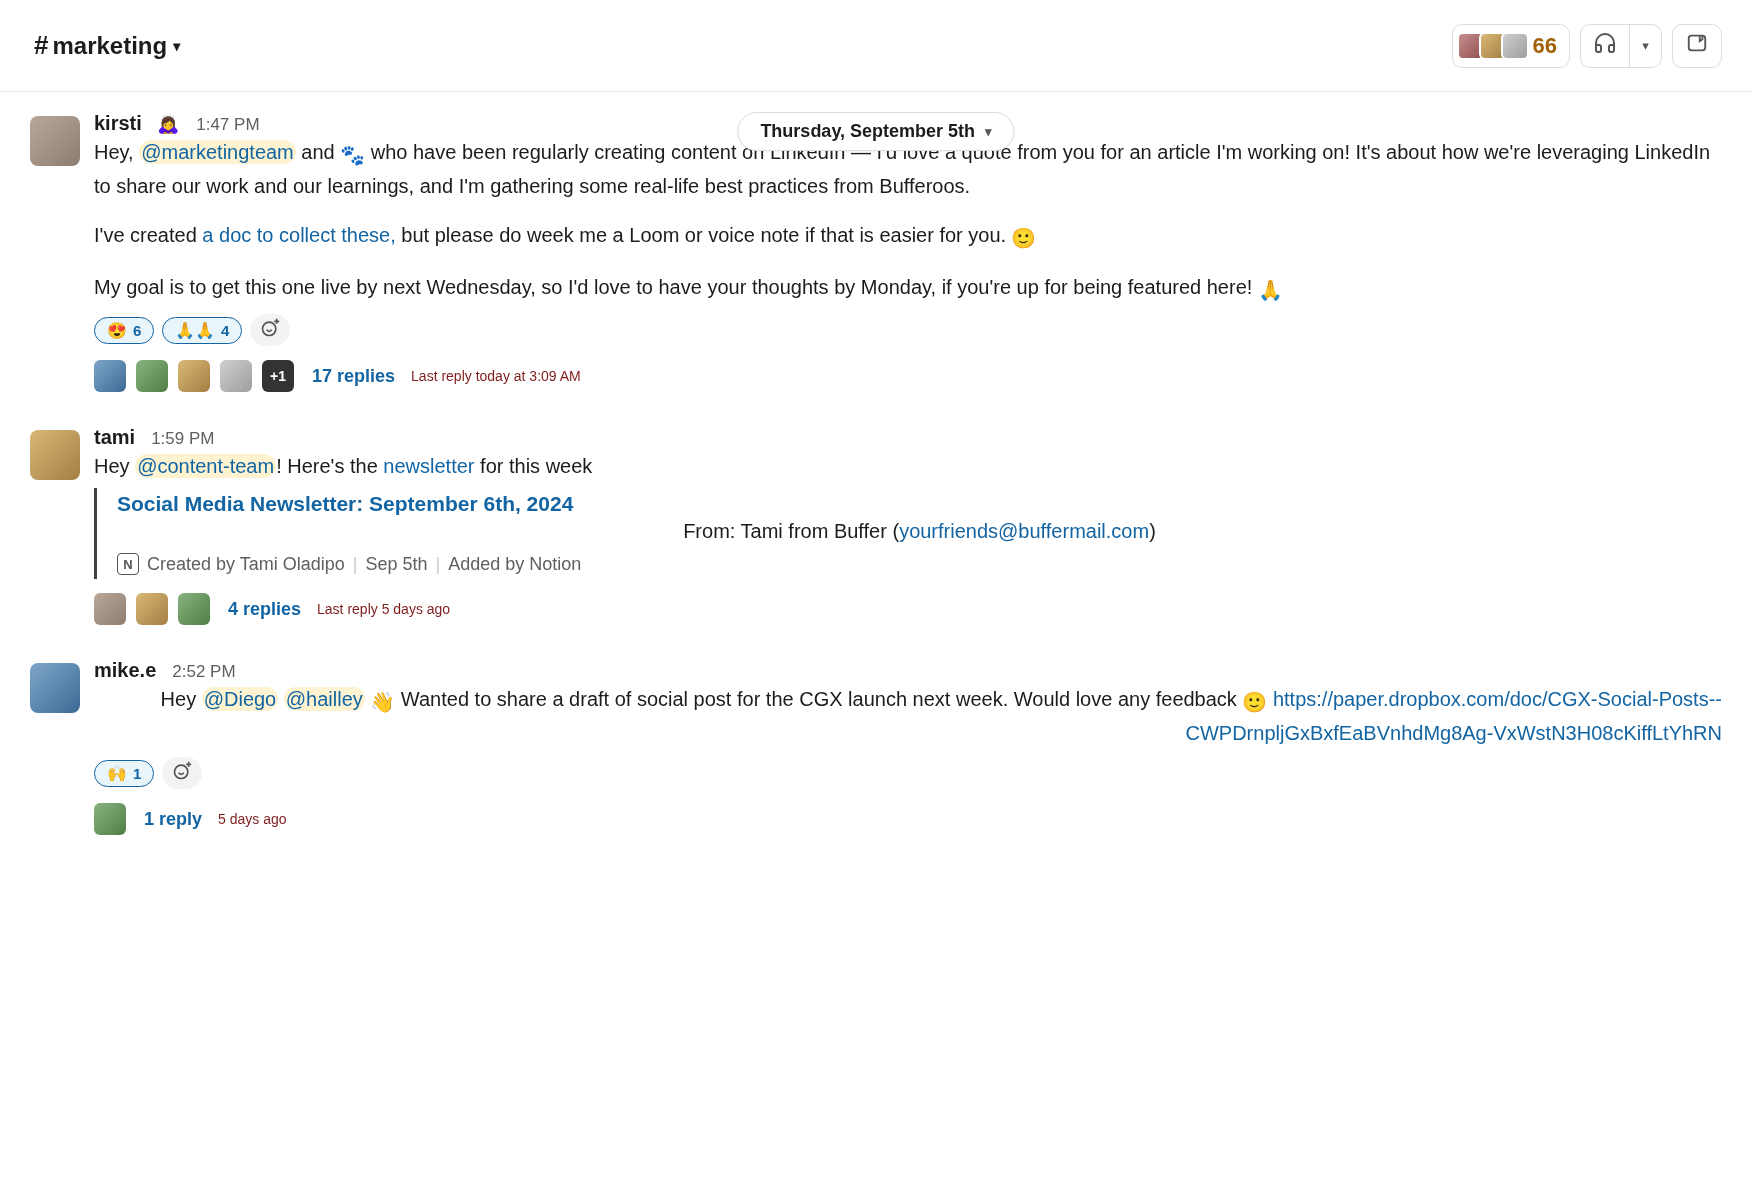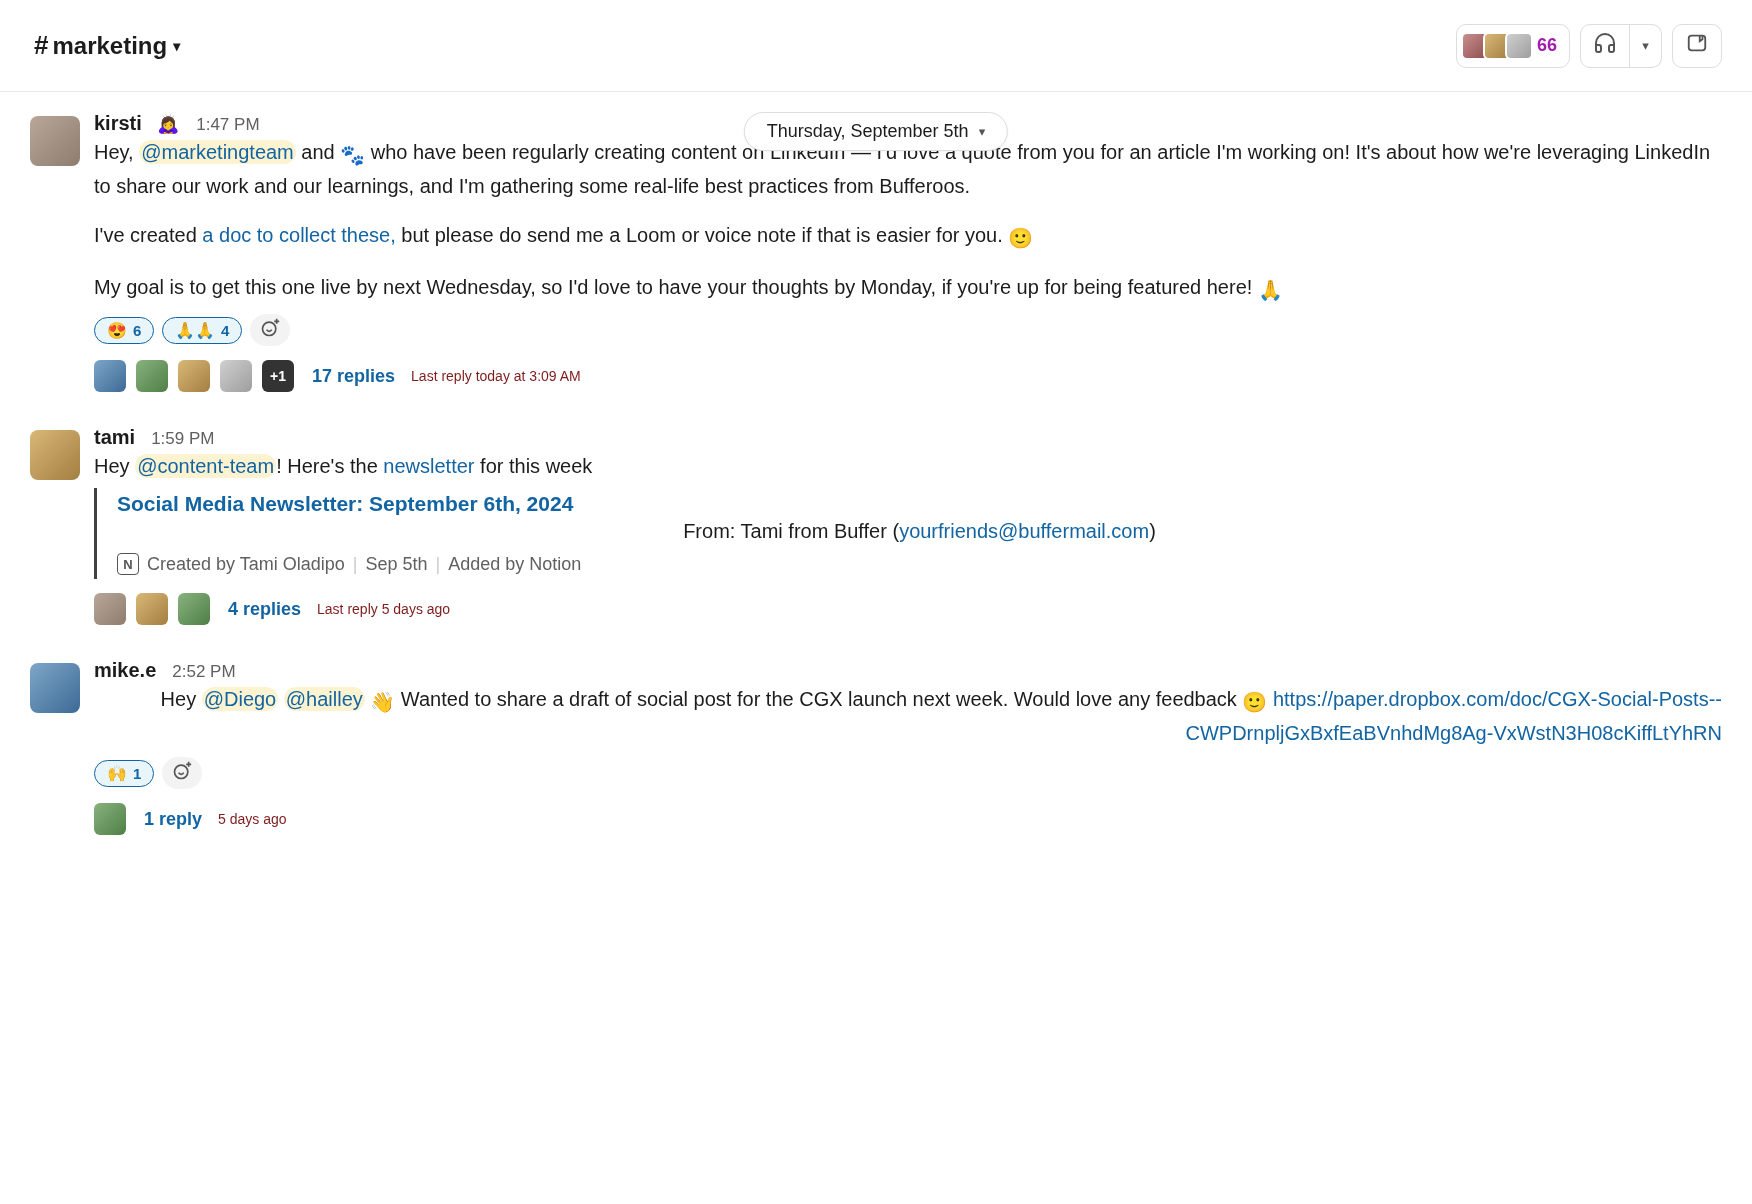--- a/index.html
+++ b/index.html
@@ -56,21 +56,21 @@
     cursor: pointer;
     gap:4px;
   }
   .avstack { display:flex; }
   .avstack .mini {
     width: 28px; height: 28px; border-radius: 6px;
     border: 2px solid #fff;
     margin-left: -6px;
   }
   .avstack .mini:first-child{margin-left:0;}
-  .member-count { font-weight: 600; font-size: 18px; margin-left: 0; color:#a21caf;}
+  .member-count { font-weight: 600; font-size: 22px; margin-left: 0; color:#a16207;}
   .icon-btn {
     height: 44px;
     border: 1px solid #ddd;
     border-radius: 10px;
     display: flex;
     align-items: center;
     justify-content: center;
     cursor: pointer;
     color:#555;
     background:#fff;
@@ -84,21 +84,21 @@
     left: 50%;
     top: 112px;
     transform: translateX(-50%);
     z-index: 5;
   }
   .date-pill {
     background: #fff;
     border: 1px solid #ddd;
     border-radius: 999px;
     padding: 8px 22px;
-    font-weight: 400;
+    font-weight: 700;
     font-size: 18px;
     display: flex;
     align-items: center;
     gap: 10px;
     cursor: pointer;
     box-shadow: 0 1px 3px rgba(0,0,0,0.05);
     text-align: right;
   }
   .date-pill .chev{font-size:13px;color:#555;}
   .messages { padding: 10px 30px 30px 30px; }
@@ -235,21 +235,21 @@
       <div class="msg-head">
         <span class="msg-user">kirsti</span>
         <span class="status-emoji">🙇‍♀️</span>
         <span class="msg-time">1:47 PM</span>
       </div>
       <div class="msg-text">
         <p>
           <span>Hey, </span><span class="mention">@marketingteam</span><span> and </span><span class="emoji-inline">🐾</span><span> who have been regularly creating content on LinkedIn — I'd love a quote from you for an article I'm working on! It's about how we're leveraging LinkedIn to share our work and our learnings, and I'm gathering some real-life best practices from Bufferoos.</span>
         </p>
         <p>
-          <span>I've created </span><span class="link">a doc to collect these,</span><span> but please do send me a Loom or voice note if that is easier for you. </span><span class="emoji-inline">🙂</span>
+          <span>I've created </span><span class="link">a doc to collect these,</span><span> but please do week me a Loom or voice note if that is easier for you. </span><span class="emoji-inline">🙂</span>
         </p>
         <p>
           <span>My goal is to get this one live by next Wednesday, so I'd love to have your thoughts by Monday, if you're up for being featured here! </span><span class="emoji-inline">🙏</span>
         </p>
       </div>
       <div class="reactions">
         <div class="reaction mine">
           <span>😍</span>
           <span class="cnt">6</span>
         </div>

